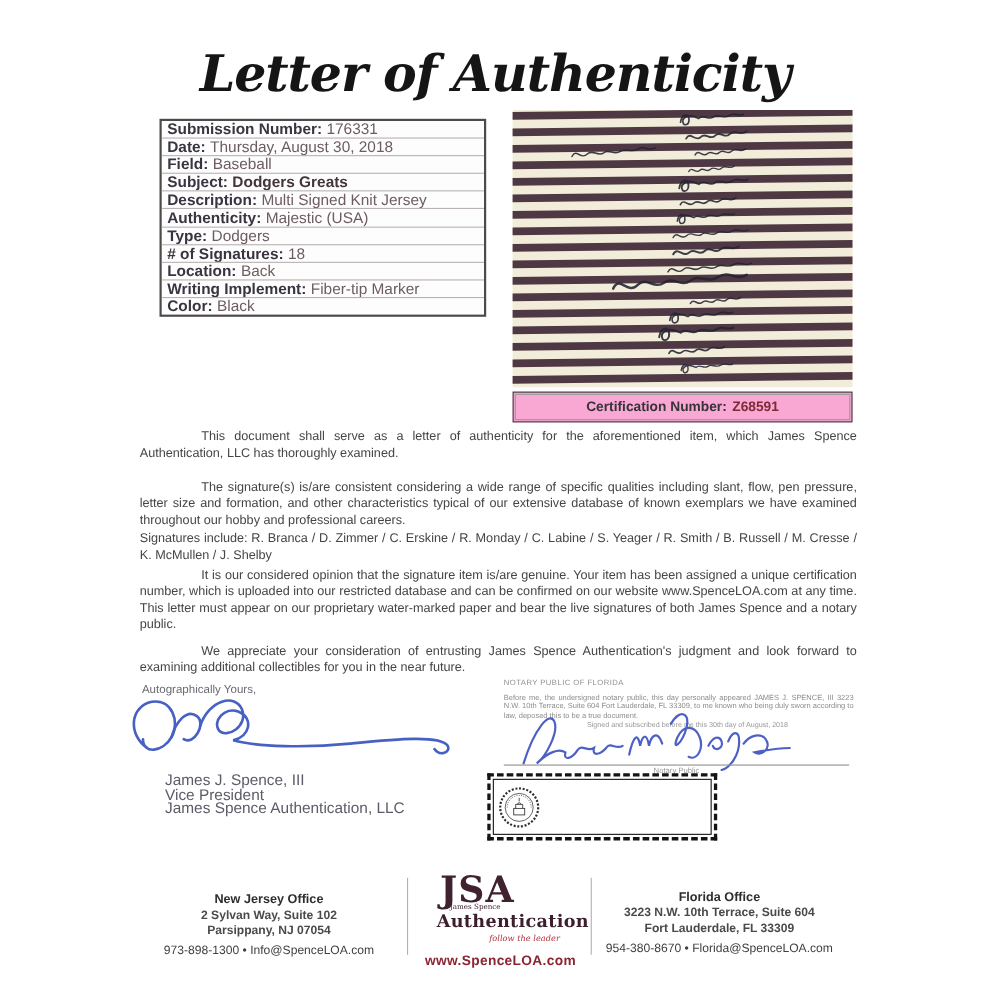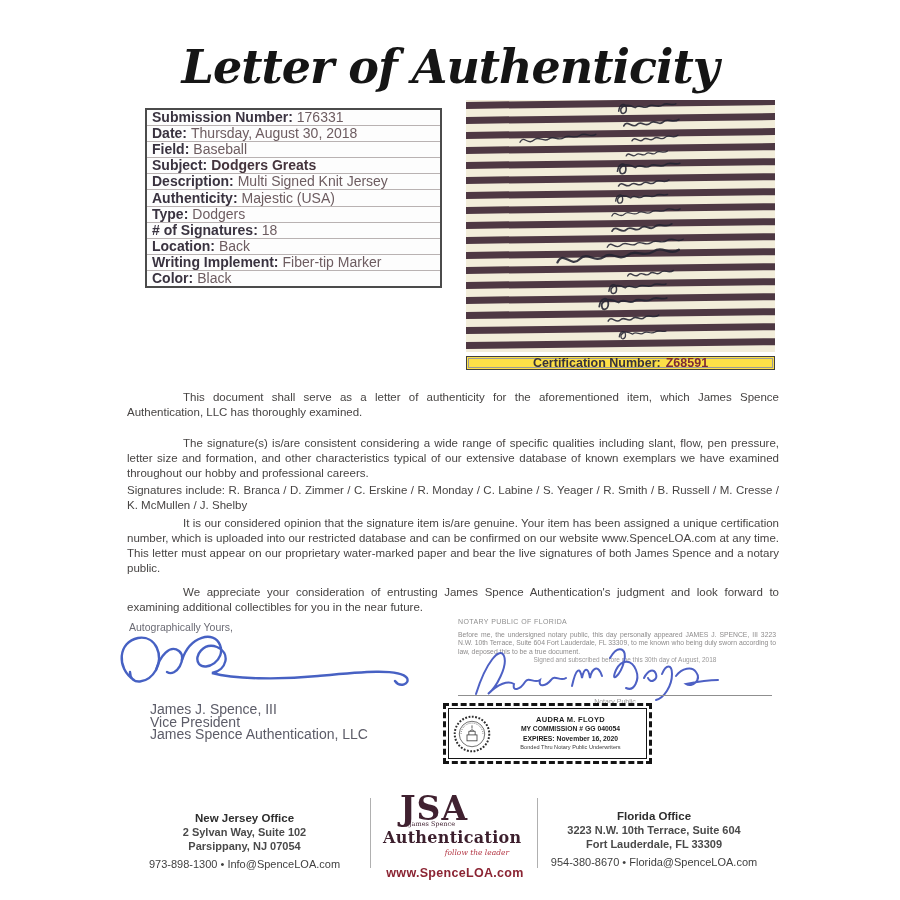--- a/index.html
+++ b/index.html
@@ -19,22 +19,22 @@
   .info-row:last-child{border-bottom:none;}
   .info-label{font-weight:bold;color:#3a3340;margin-right:4px;}
   .info-value{color:#6d5c60;}
   .info-row.strong .info-value{font-weight:bold;color:#45343c;}
 
   
   .jersey{position:absolute;left:466px;top:100px;width:309px;height:252px;background:#fbfaf6;overflow:hidden;}
   .jersey svg{position:absolute;left:-3px;top:-3px;transform:rotate(-0.7deg);}
 
   
-  .cert-bar{position:absolute;left:466px;top:356px;width:309px;height:14px;
-            border:1px solid #3f3f3f;background:#fde047;padding:1px;box-sizing:border-box;}
+  .cert-bar{position:absolute;left:466px;top:356px;width:309px;height:28px;
+            border:1px solid #3f3f3f;background:#f9a8d4;padding:1px;box-sizing:border-box;}
   .cert-inner{width:100%;height:100%;border:1px solid #9a9a9a;display:flex;align-items:center;justify-content:center;
               font-size:12.5px;font-weight:bold;color:#37333b;box-sizing:border-box;}
   .cert-inner .cert-num{color:#7d2b35;margin-left:5px;}
 
   
   .para{position:absolute;left:127px;width:652px;font-size:11.5px;line-height:15px;
         color:#474443;text-align:justify;}
   .indent{text-indent:56px;}
   #p1{top:390px;} #p2{top:436px;} #p3{top:483px;} #p4{top:516px;} #p5{top:585px;}
 
@@ -74,21 +74,21 @@
   #nj-office{left:134px;top:812px;width:221px;}
   #fl-office{left:540px;top:810px;width:228px;}
   .footer-divider{position:absolute;width:1px;background:#b0b0b0;top:798px;height:70px;}
   #divider-left{left:370px;} #divider-right{left:537px;}
 
   .jsa-logo{position:absolute;left:375px;top:796px;width:160px;}
   .jsa-big{font-family:"DejaVu Serif",serif;font-weight:bold;font-size:33px;line-height:26px;
            color:#402130;margin-left:25px;letter-spacing:1px;}
   .jsa-sub{font-family:"DejaVu Serif",serif;font-size:6.5px;color:#402130;margin-left:34px;margin-top:-2px;}
   .jsa-auth{font-family:"DejaVu Serif",serif;font-weight:bold;font-size:16px;color:#3c1f2d;
-            margin-left:8px;margin-top:0px;letter-spacing:.3px;}
+            margin-left:22px;margin-top:0px;letter-spacing:.3px;}
   .jsa-tag{font-family:"DejaVu Serif",serif;font-style:italic;font-size:7.5px;color:#b23442;
            text-align:right;margin-right:26px;margin-top:1px;}
   .jsa-site{font-size:12.5px;font-weight:bold;color:#8b2433;text-align:center;margin-top:9px;letter-spacing:.3px;}
 </style>
 </head>
 <body>
 
 <div class="page">
 
   <div class="title">Letter of Authenticity</div>
@@ -241,26 +241,20 @@
       <div class="seal">
         <svg width="40" height="40" viewBox="0 0 44 44">
           <circle cx="22" cy="22" r="19" fill="none" stroke="#2e2e2e" stroke-width="2.2" stroke-dasharray="2,1.7"></circle>
           <circle cx="22" cy="22" r="14" fill="none" stroke="#3c3c3c" stroke-width="0.8"></circle>
           <path d="M10,22 a12,12 0 0 1 24,0" fill="none" stroke="#3c3c3c" stroke-width="1" stroke-dasharray="0.8,1.5"></path>
           <rect x="16.5" y="23" width="11" height="6.5" fill="none" stroke="#3c3c3c" stroke-width="0.9"></rect>
           <path d="M18.5,23 v-4 h7 v4 M20,19 a2.2,2.8 0 0 1 4,0" fill="none" stroke="#3c3c3c" stroke-width="0.9"></path>
           <line x1="22" y1="12.5" x2="22" y2="16" stroke="#3c3c3c" stroke-width="0.9"></line>
         </svg>
       </div>
-      <div class="stamp-text">
-        <div class="stamp-name">AUDRA M. FLOYD</div>
-        <div class="stamp-commission">MY COMMISSION # GG 040054</div>
-        <div class="stamp-expires">EXPIRES: November 16, 2020</div>
-        <div class="stamp-bonded">Bonded Thru Notary Public Underwriters</div>
-      </div>
     </div>
   </div>
 
   <div class="footer-divider" id="divider-left"></div>
   <div class="footer-divider" id="divider-right"></div>
 
   <div class="footer-col" id="nj-office">
     <div class="office-title">New Jersey Office</div>
     <div class="office-line">2 Sylvan Way, Suite 102</div>
     <div class="office-line">Parsippany, NJ 07054</div>

